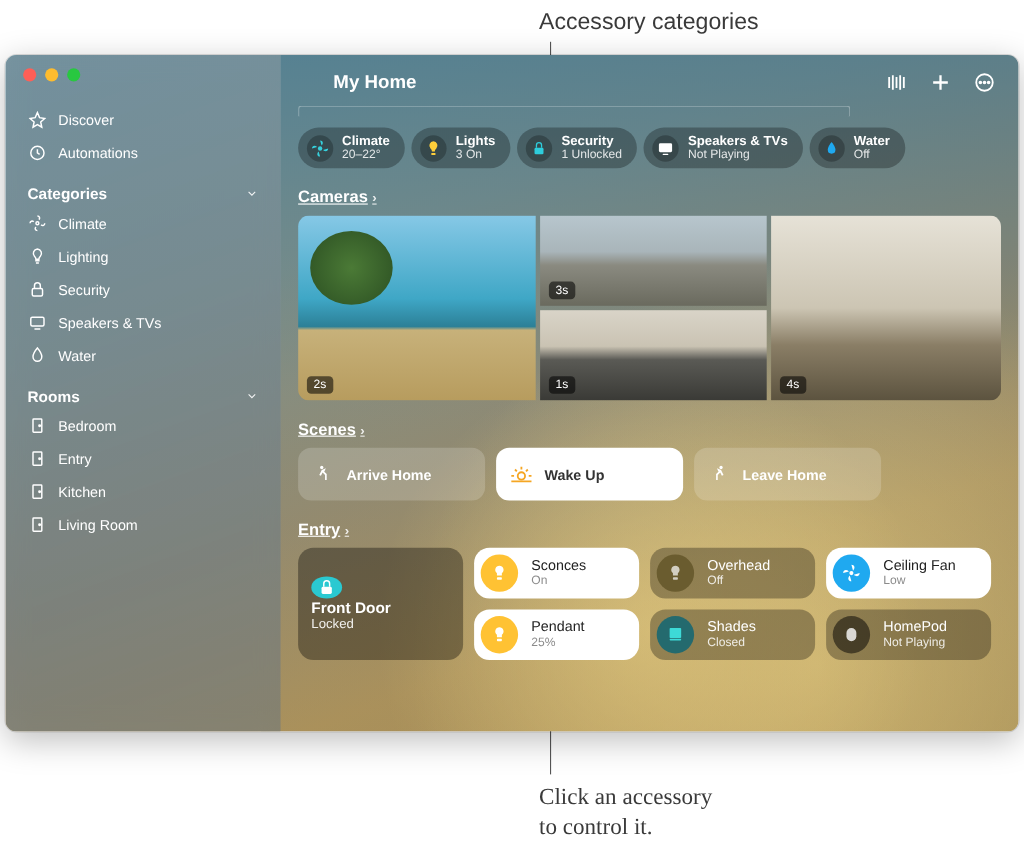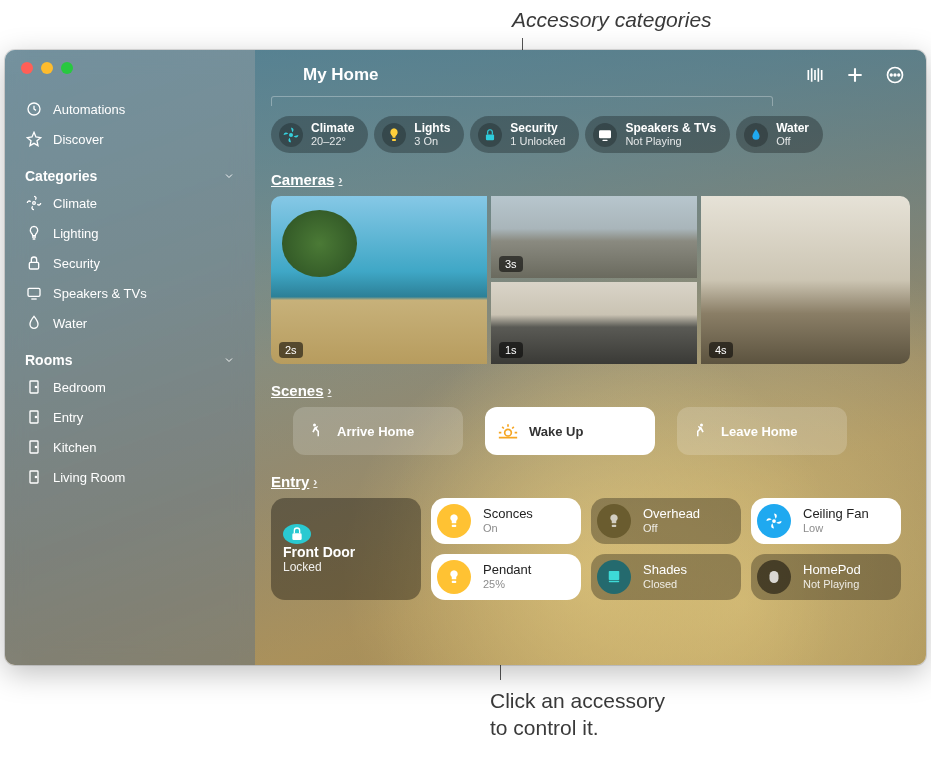--- a/index.html
+++ b/index.html
@@ -11,31 +11,31 @@
     position: relative;
     overflow: hidden;
     font-size: 13px;
   }
   .callout {
     position: absolute;
     color: #3a3a3a;
     font-size: 21px;
     pointer-events: none;
   }
-  .callout.top { top: 8px; left: 512px; font-style: italic; }
+  .callout.top { top: 8px; left: 490px; }
   .callout.top::after {
     content: "";
     position: absolute;
     left: 10px;
     top: 30px;
     width: 1px;
     height: 66px;
     background: #555;
   }
-  .callout.bottom { top: 687px; left: 490px; line-height: 1.3; }
+  .callout.bottom { top: 711px; left: 490px; line-height: 1.3; font-family: Liberation Serif, serif; }
   .callout.bottom::before {
     content: "";
     position: absolute;
     left: 10px;
     top: -67px;
     width: 1px;
     height: 60px;
     background: #555;
   }
 
@@ -169,21 +169,21 @@
   }
 
   
   .scene-pool { background: linear-gradient(180deg,#86c8e6 0%,#3fa7c6 45%,#2c8097 60%,#c7b17a 62%,#b79c5e 100%); }
   .scene-pool::before {content:"";position:absolute;top:8%;left:5%;width:35%;height:40%;background:radial-gradient(circle,#4b7a36,#2b4f22);border-radius:50%;}
   .scene-street { background: linear-gradient(180deg,#b7c6cd 0%,#a9b5ba 40%,#8a8a80 55%,#6a6a5e 100%); }
   .scene-room1 { background: linear-gradient(180deg,#d9d4c8 0%,#cac3b3 40%,#5a5a55 55%,#3a3a36 100%); }
   .scene-room2 { background: linear-gradient(180deg,#e6e2d7 0%,#ccc5b3 50%,#8a7e66 70%,#5c533f 100%); }
 
   
-  .scene-row { display:flex; gap:22px;margin-left:22px; }
+  .scene-row { display:flex; gap:10px; }
   .scene-tile {
     flex:0 0 170px;
     display:flex;
     align-items:center;
     gap:10px;
     padding: 13px 12px;
     border-radius: 12px;
     background: rgba(255,255,255,.18);
     cursor:pointer;
     font-weight:600;
@@ -260,33 +260,33 @@
   <div class="sidebar">
     <div class="traffic">
       <div class="dot r"></div>
       <div class="dot y"></div>
       <div class="dot g"></div>
     </div>
 
     <div class="nav-item">
       <span class="icon">
         <svg width="16" height="16" viewBox="0 0 24 24" fill="none" stroke="#fff" stroke-width="2">
+            <path d="M12 2l2.9 6.9L22 10l-5.5 4.8L18 22l-6-3.5L6 22l1.5-7.2L2 10l7-1.1z"></path>
+          </svg>
+      </span>
+      <span>Discover</span>
+    </div>
+    <div class="nav-item">
+      <span class="icon">
+        <svg width="16" height="16" viewBox="0 0 24 24" fill="none" stroke="#fff" stroke-width="2">
             <circle cx="12" cy="12" r="9"></circle>
             <path d="M12 7v5l3 2"></path>
           </svg>
       </span>
       <span>Automations</span>
-    </div>
-    <div class="nav-item">
-      <span class="icon">
-        <svg width="16" height="16" viewBox="0 0 24 24" fill="none" stroke="#fff" stroke-width="2">
-            <path d="M12 2l2.9 6.9L22 10l-5.5 4.8L18 22l-6-3.5L6 22l1.5-7.2L2 10l7-1.1z"></path>
-          </svg>
-      </span>
-      <span>Discover</span>
     </div>
 
     <div class="section-head">
       <span>Categories</span>
       <svg class="chev" viewBox="0 0 24 24" fill="none" stroke="#fff" stroke-width="2">
           <path d="M6 9l6 6 6-6"></path>
         </svg>
     </div>
     <div class="nav-item">
       <span class="icon">

